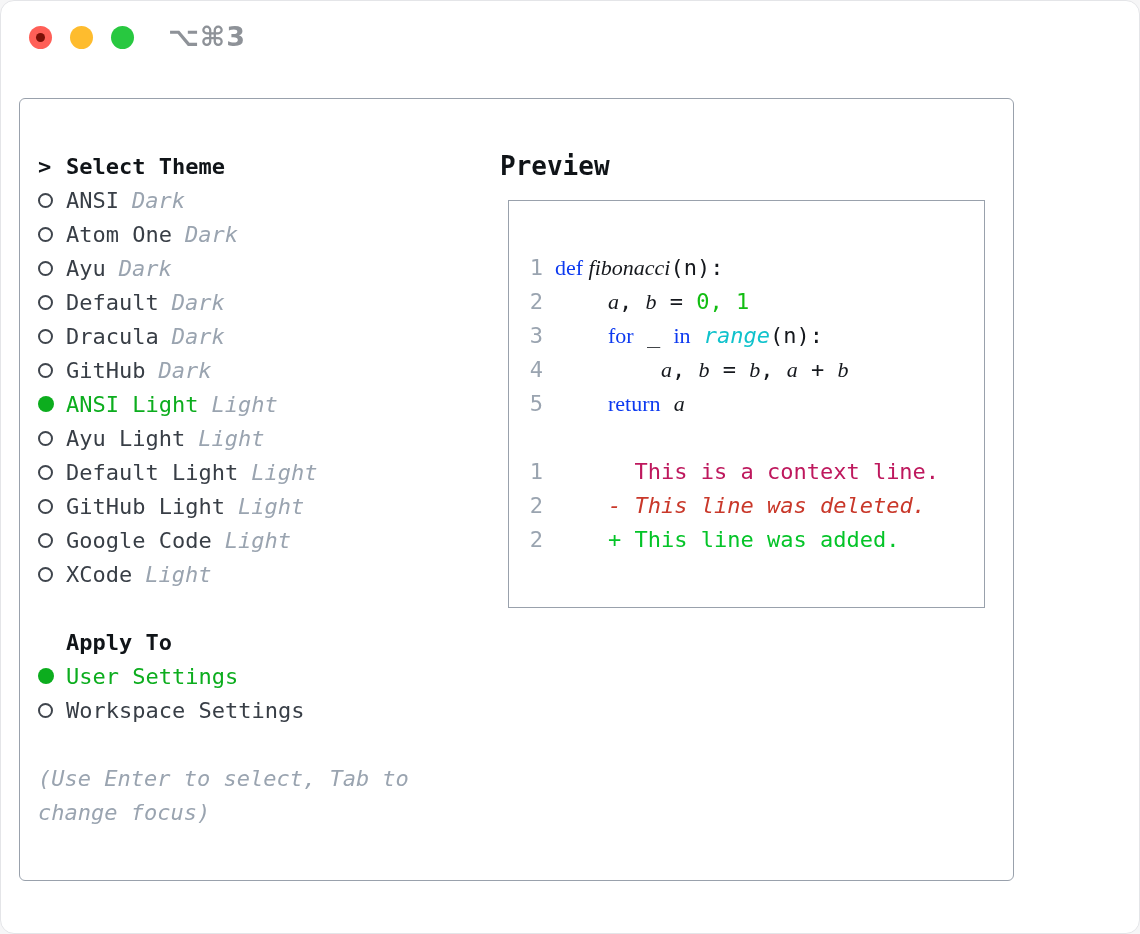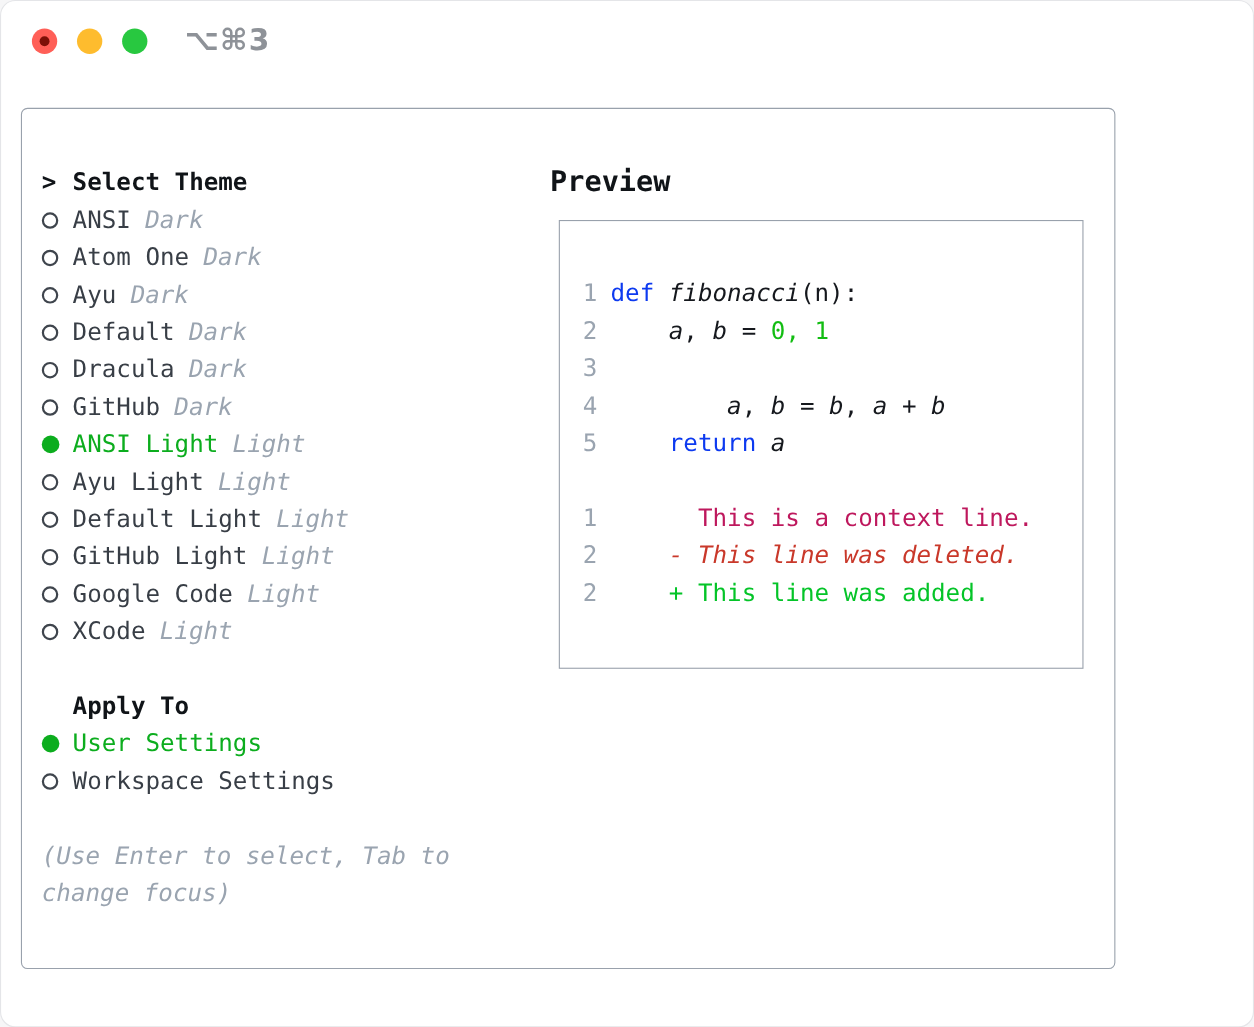--- a/index.html
+++ b/index.html
@@ -38,22 +38,22 @@
   .hint{color:var(--muted);font-style:italic;}
 
   
   .preview-title{position:absolute;left:480px;top:50px;height:34px;line-height:34px;
     font-size:26px;font-weight:bold;color:var(--heading);}
   .preview-box{position:absolute;left:488px;top:101px;width:477px;height:408px;box-sizing:border-box;
     border:1.5px solid var(--border);background:#fff;padding-top:50px;}
   .cl{height:34px;display:flex;font-size:22px;line-height:34px;}
   .ln{width:34px;flex:0 0 34px;text-align:right;color:var(--muted);margin-right:12px;}
   .code{white-space:pre;color:var(--code);}
-  .seg-kw{color:var(--blue);}
-  .seg-id{font-style:italic;}
+  .seg-kw{color:var(--blue);font-family:Liberation Serif, serif;}
+  .seg-id{font-style:italic;font-family:Liberation Serif, serif;}
   .seg-nu{color:var(--num_green);text-align:right;}
   .seg-fn{color:var(--cyan);font-style:italic;}
   .seg-ctx{color:#be185d;}
   .seg-del{color:var(--red);font-style:italic;}
   .seg-add{color:var(--add_green);}
 </style>
 </head>
 <body>
 
 <div class="window">
@@ -101,20 +101,21 @@
         <div class="cl">
           <span class="ln">1</span>
           <span class="code"><span class="seg-kw">def </span><span class="seg-id">fibonacci</span><span>(n):</span></span>
         </div>
         <div class="cl">
           <span class="ln">2</span>
           <span class="code"><span>    </span><span class="seg-id">a</span><span>, </span><span class="seg-id">b</span><span> = </span><span class="seg-nu">0, 1</span></span>
         </div>
         <div class="cl">
           <span class="ln">3</span>
+          <span class="code"><span>    </span><span class="seg-kw">for</span><span> _ </span><span class="seg-kw">in</span><span> </span><span class="seg-fn">range</span><span>(n):</span></span>
         </div>
         <div class="cl">
           <span class="ln">4</span>
           <span class="code"><span>        </span><span class="seg-id">a</span><span>, </span><span class="seg-id">b</span><span> = </span><span class="seg-id">b</span><span>, </span><span class="seg-id">a</span><span> + </span><span class="seg-id">b</span></span>
         </div>
         <div class="cl">
           <span class="ln">5</span>
           <span class="code"><span>    </span><span class="seg-kw">return</span><span> </span><span class="seg-id">a</span></span>
         </div>
         <div class="cl">

